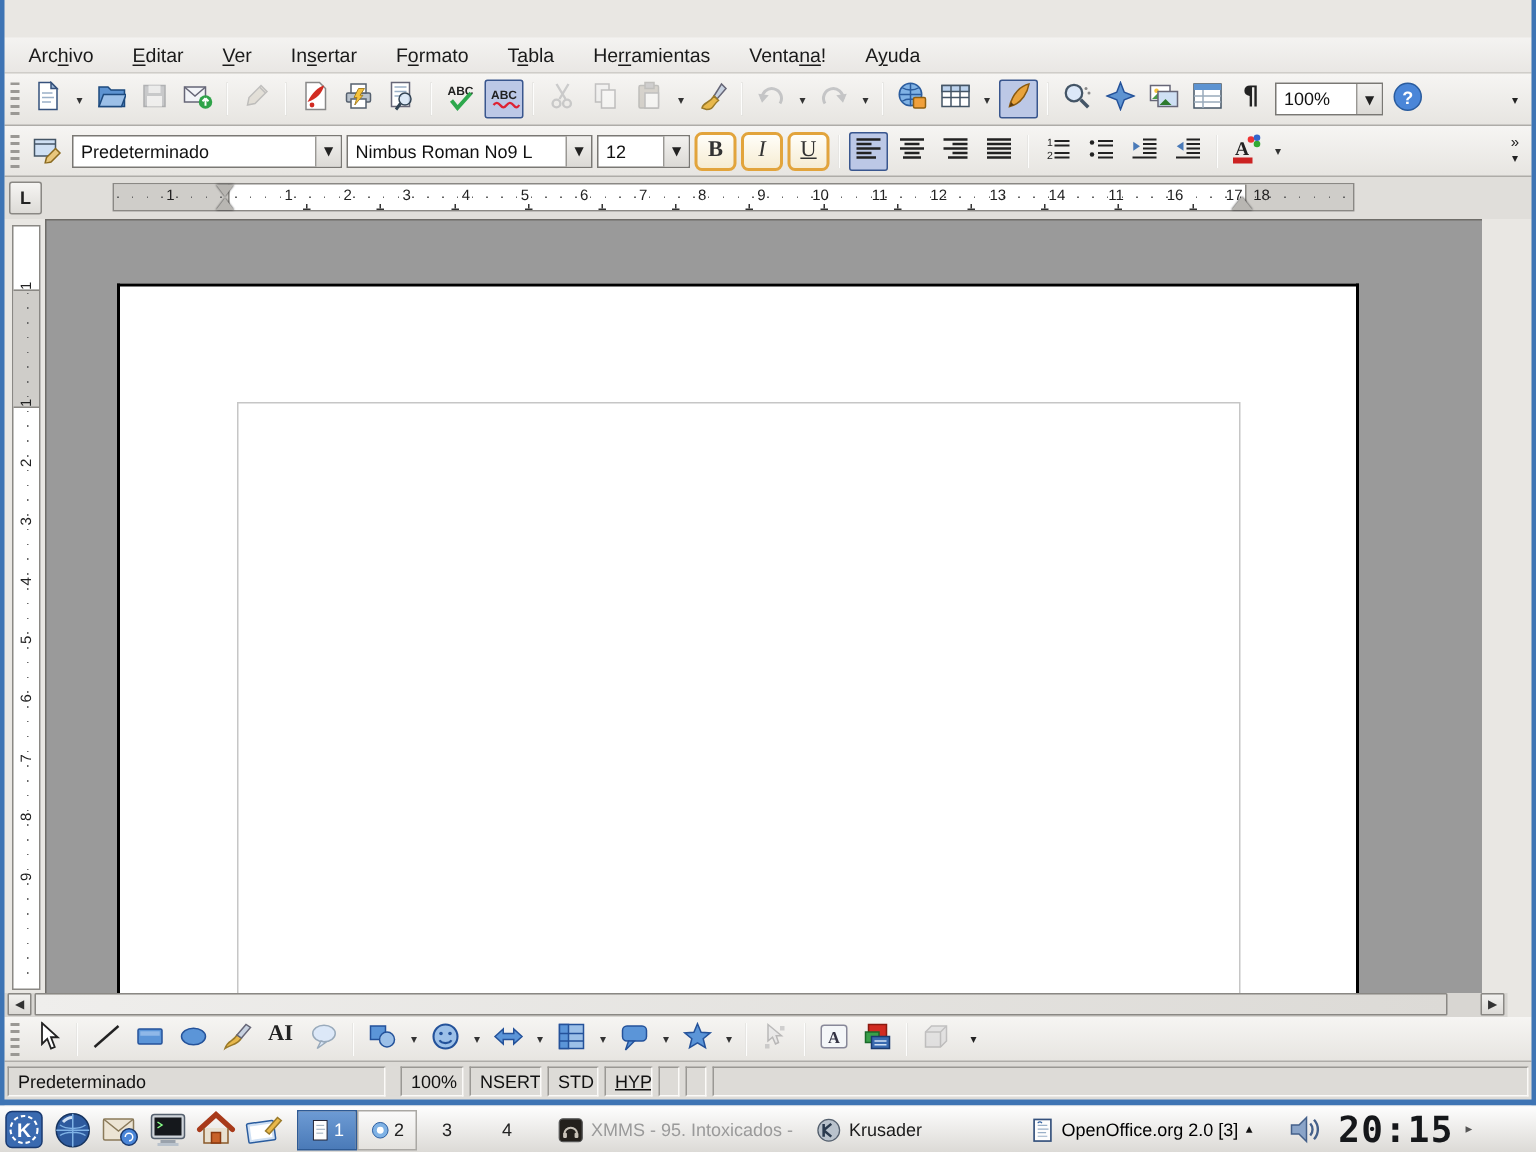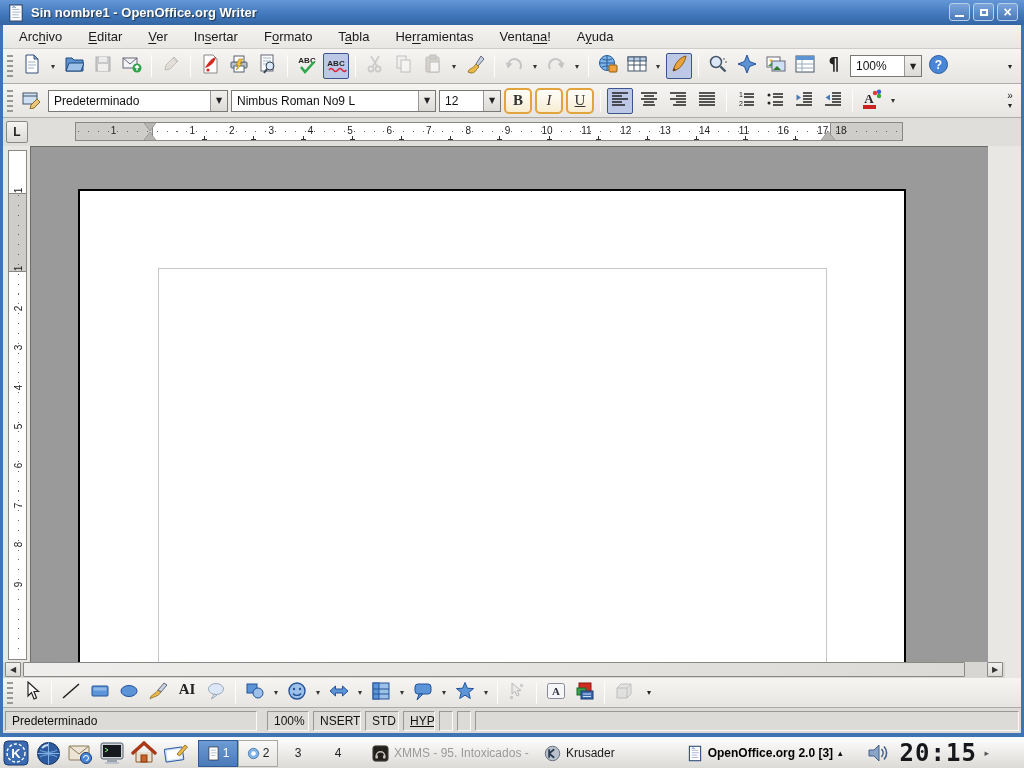--- a/index.html
+++ b/index.html
@@ -109,54 +109,35 @@
     background:linear-gradient(#fdfdfd,#dcdad6); border-top:1px solid #f8f8f8; display:flex; align-items:center; z-index:50; }
   .tkicon { width:30px; height:28px; display:flex; align-items:center; justify-content:center; margin:0 1px; }
   #pager { display:flex; margin-left:6px; }
   .wscell { width:40px; height:27px; display:flex; align-items:center; justify-content:center; gap:3px;
     font-size:12px; color:#222; }
   .wscell.active { background:linear-gradient(#6d9bd4,#4a7ab8); color:#fff; border:1px solid #2e5a94; }
   .wscell.raised { background:linear-gradient(#fafafa,#e4e2de); border:1px solid #aaa8a4; }
   .task { display:flex; align-items:center; gap:5px; height:27px; padding:0 6px; }
   .task .tlabel { font-size:12px; color:#1a1a1a; white-space:nowrap; overflow:hidden; }
   #task-xmms .tlabel { color:#9a9a9a; width:138px; }
-  #task-ooo .tlabel { font-weight:bold; color:#000; }
+  #task-ooo .tlabel { font-weight:normal; color:#000; }
   #clock { font-family:"DejaVu Sans Mono",monospace; font-weight:bold; font-size:24px;
     color:#15171a; letter-spacing:1px; margin:0 4px 0 6px; }
   #panelhide { width:12px; height:28px; display:flex; align-items:center; justify-content:center;
     font-size:9px; color:#555; font-family:"DejaVu Sans",sans-serif; }
 </style>
 </head>
 <body>
 
 <div id="screen">
 
   <div class="winborder" id="wb-l"></div>
   <div class="winborder" id="wb-r"></div>
   <div class="winborder" id="wb-b"></div>
 
-  <div id="titlebar">
-    <svg class="ticon" width="18" height="18" viewBox="0 0 20 20">
-      <rect x="3" y="1" width="14" height="18" fill="#fdfdfd" stroke="#35517c" stroke-width="1.4"></rect>
-      <path d="M6 6h8M6 9h9M6 12h7M6 15h8" stroke="#9ab0c8" stroke-width="1"></path>
-      <path d="M6 4c1.2-1.2 2.4-1.2 3.6 0" stroke="#2a5c9e" fill="none"></path>
-    </svg>
-    <span class="ttext">Sin nombre1 - OpenOffice.org Writer</span>
-    <div class="wbtns">
-      <div class="wbtn">
-          <span class="bar"></span>
-        </div>
-      <div class="wbtn">
-          <span class="sq"></span>
-        </div>
-      <div class="wbtn">
-          <span class="x">×</span>
-        </div>
-    </div>
-  </div>
 
   <div id="menubar">
     <span class="menuitem"><span>Arc</span><u>h</u><span>ivo</span></span>
     <span class="menuitem"><span></span><u>E</u><span>ditar</span></span>
     <span class="menuitem"><span></span><u>V</u><span>er</span></span>
     <span class="menuitem"><span>In</span><u>s</u><span>ertar</span></span>
     <span class="menuitem"><span>F</span><u>o</u><span>rmato</span></span>
     <span class="menuitem"><span>T</span><u>a</u><span>bla</span></span>
     <span class="menuitem"><span>He</span><u>rr</u><span>amientas</span></span>
     <span class="menuitem"><span>Venta</span><u>na</u><span>!</span></span>
@@ -357,21 +338,21 @@
       <svg class="ico" width="20" height="20" viewBox="0 0 20 20">
           <rect x="1" y="4" width="14" height="11" fill="#cfe0f4" stroke="#456"></rect>
           <path d="M1 7h14" stroke="#456"></path>
           <path d="M9 16l6-6 3 3-6 6-4 1z" fill="#e8c77d" stroke="#8a6a20"></path>
         </svg>
     </div>
     <div class="combo" style="width:180px;">
       <span class="cval">Predeterminado</span>
       <span class="cbtn">▼</span>
     </div>
-    <div class="combo" style="width:205px;">
+    <div class="combo" style="width:164px;">
       <span class="cval">Nimbus Roman No9 L</span>
       <span class="cbtn">▼</span>
     </div>
     <div class="combo" style="width:62px;">
       <span class="cval">12</span>
       <span class="cbtn">▼</span>
     </div>
     <div class="biu" style="font-weight:bold;">
         <span>B</span>
       </div>

